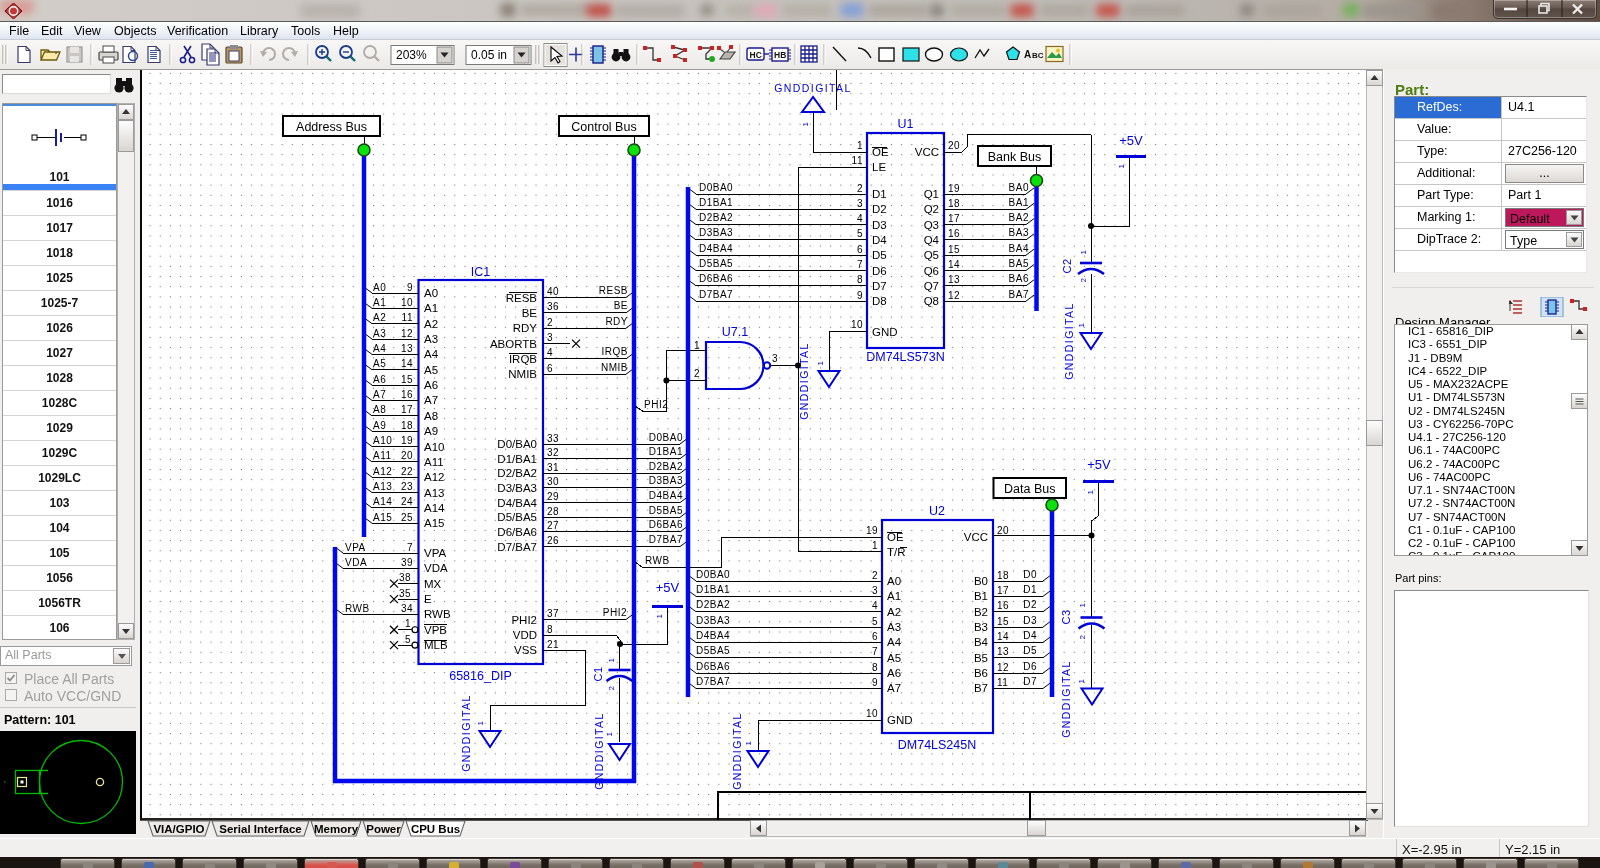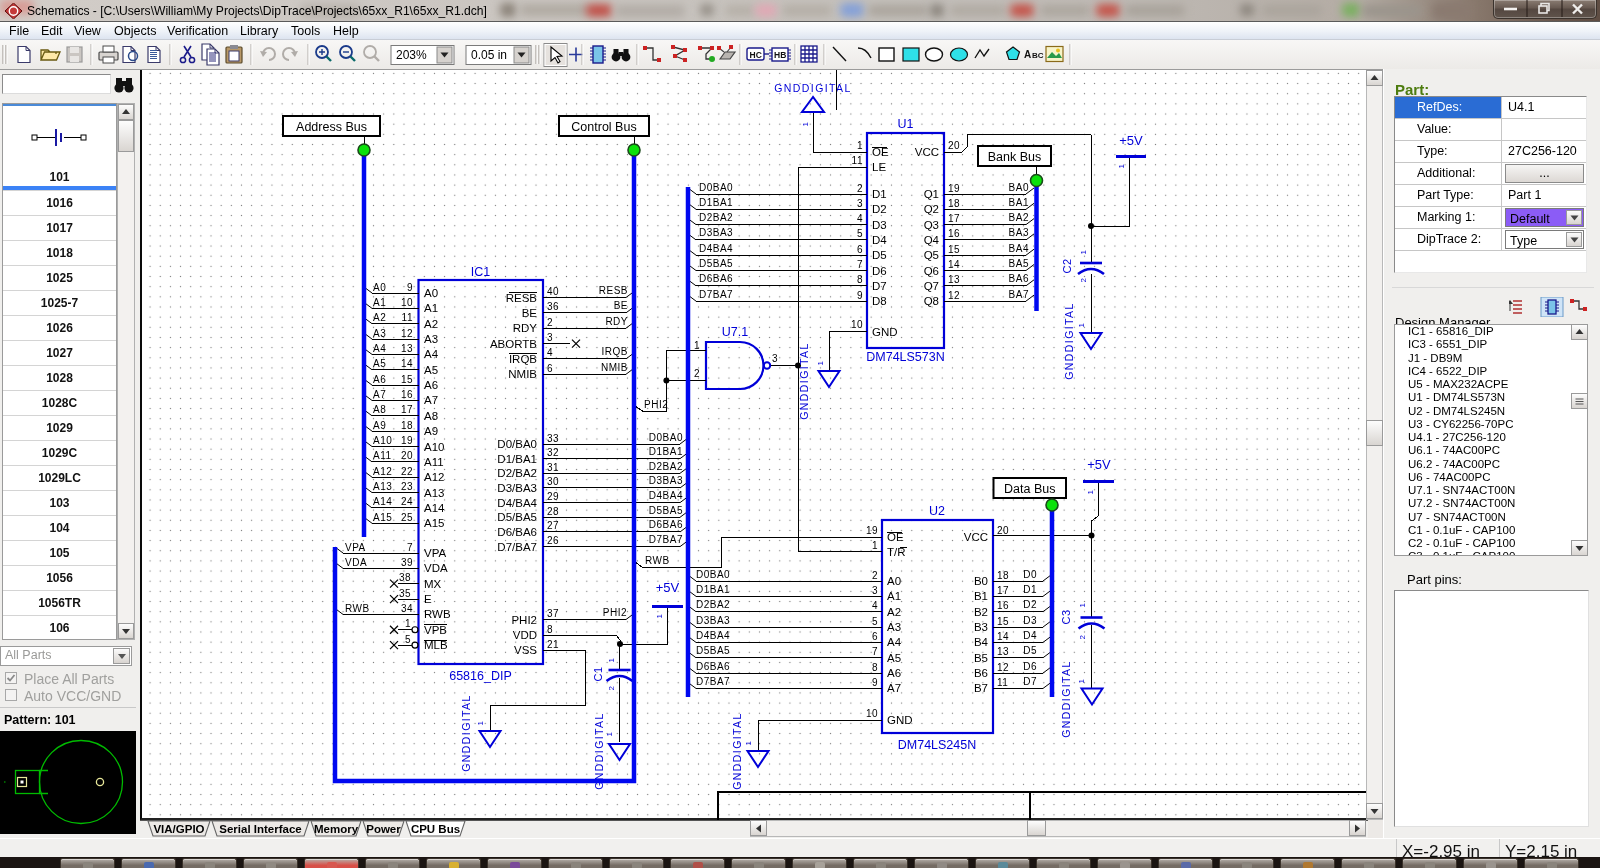--- a/index.html
+++ b/index.html
@@ -9,42 +9,42 @@
 #titletext{position:absolute;left:27px;top:3.5px;font-size:12.1px;color:#000;white-space:pre}
 #capbtns{position:absolute;right:3px;top:0;width:104px;height:19px;border:1px solid #3a322c;border-top:none;border-radius:0 0 5px 5px;background:linear-gradient(#8a7c72,#665850 45%,#544740 50%,#5f534b);box-shadow:inset 0 0 0 1px rgba(255,255,255,.3)}
 #menubar{left:0;top:22px;width:1600px;height:18px;background:linear-gradient(#ffffff,#eef2f8 55%,#dde4f0);border-bottom:1px solid #c8cdd6}
 #menubar span{position:absolute;top:2px;font-size:12.5px;color:#000}
 #toolbar{left:0;top:40px;width:1600px;height:30px;background:linear-gradient(#f8f7f6,#eceae7);border-bottom:1px solid #9b9b9b}
 #lpanel{left:0;top:70px;width:140px;height:768px;background:#f0efed}
 .inset{border:1px solid;border-color:#8a8a8a #dcdcdc #dcdcdc #8a8a8a;background:#fff}
 #search{left:2px;top:74px;width:109px;height:20px}
 #plist{left:2px;top:103px;width:115px;height:537px;border:1px solid #9a9a9a;background:#fff;overflow:hidden}
 #plist .it{position:relative;height:25px;border-top:1px solid #d4d4d4;text-align:center;font-weight:bold;font-size:12px;color:#111;line-height:25px}
-#plist .first{height:86px;border-top:2px solid #4a8ad8;border-bottom:4px solid #3b82f6}
+#plist .first{height:86px;border-top:2px solid #4a8ad8;border-bottom:6px solid #3b82f6}
 #plscroll{left:117px;top:103px;width:18px;height:537px;background:#f3f1ef;border:1px solid #b0b0b0}
 .sbbtn{position:absolute;background:linear-gradient(#fdfdfd,#d9d5d1);border:1px solid #9a9a9a}
 #allparts{left:0;top:646px;width:132px;height:20px;background:#fff;border:1px solid #9a9a9a;color:#9a9a98;font-size:12.5px;padding:1px 0 0 4px}
 .cb{position:absolute;width:12px;height:12px;background:#f4f3f2;border:1px solid #a8a8a8}
 .cbl{position:absolute;font-size:14px;color:#a0a09e}
 #patlabel{left:4px;top:713px;font-size:12.5px;font-weight:bold;color:#000}
 #patbox{left:0;top:731px;width:136px;height:103px;background:#000}
 #canvas{left:140px;top:70px;width:1228px;height:750px;background:#fff;border-left:2px solid #0a0a0a;border-bottom:2px solid #222}
 #grid{left:142px;top:70px;width:1224px;height:748px;background-image:radial-gradient(circle,#7a7a7a 0.7px,rgba(0,0,0,0) 0.95px);background-size:10.16px 10.16px;background-position:3px -1.7px}
 #vscroll{left:1366px;top:70px;width:17px;height:750px;background:#f2f0ee;border:1px solid #b8b8b8}
 #rpanel{left:1383px;top:69px;width:217px;height:769px;background:#f0efed;border-left:1px solid #fff}
 #parttable{position:absolute;left:10px;top:27px;width:193px;height:177px;border:1px solid;border-color:#8a8a8a #e8e8e8 #e8e8e8 #8a8a8a;background:#fff}
 #parttable .row{position:relative;height:22px;border-bottom:1px solid #c6c6c6;font-size:12.5px;line-height:21px}
 #parttable .lab{position:absolute;left:0;top:0;width:107px;height:100%;padding-left:22px;border-right:1px solid #c6c6c6;color:#000}
 #parttable .val{position:absolute;left:108px;top:0;right:0;height:100%;padding-left:5px}
 .teal{color:#4d7c0f;font-weight:bold;font-size:15px}
 #dmlist{position:absolute;left:10px;top:255px;width:194px;height:232px;border:1px solid #9a9a9a;background:#fff;font-size:11.5px;color:#000;overflow:hidden}
 #dmlist div{height:13.25px;line-height:13.4px;padding-left:13px;white-space:nowrap}
 #pinbox{position:absolute;left:10px;top:521px;width:195px;height:237px;border:1px solid;border-color:#8a8a8a #e0e0e0 #e0e0e0 #8a8a8a;background:#fff}
 #tabrow{left:140px;top:820px;width:1228px;height:18px;background:#f0efed}
-#statusbar{left:0;top:838px;width:1600px;height:19px;background:#f1f0ee;border-top:1px solid #ffffff;font-size:17px;color:#111}
+#statusbar{left:0;top:838px;width:1600px;height:19px;background:#f1f0ee;border-top:1px solid #ffffff;font-size:13px;color:#111}
 #taskbar{left:0;top:857px;width:1600px;height:11px;background:#1b1512}
 .tbtn{position:absolute;top:1px;height:10px;border-radius:2.5px 2.5px 0 0;border:1px solid #3a322a;border-bottom:none;box-shadow:inset 0 1px 0 #d8d4d0}
 </style></head>
 <body>
 <div id="root">
 <div id="titlebar" class="abs">
       <div class="blob" style="left:0px;top:0px;width:34px;height:14px;background:#d89a94"></div>
       <div class="blob" style="left:300px;top:4px;width:60px;height:14px;background:#b8b2ac"></div>
       <div class="blob" style="left:500px;top:3px;width:16px;height:14px;background:#8a8278"></div>
       <div class="blob" style="left:520px;top:4px;width:70px;height:12px;background:#b0aaa2"></div>
@@ -64,21 +64,20 @@
       <div class="blob" style="left:1125px;top:5px;width:60px;height:11px;background:#a8a29a"></div>
       <div class="blob" style="left:1240px;top:4px;width:14px;height:12px;background:#8a847c"></div>
       <div class="blob" style="left:1262px;top:5px;width:60px;height:11px;background:#aaa49c"></div>
       <div class="blob" style="left:1342px;top:3px;width:18px;height:14px;background:#7ab060"></div>
       <div class="blob" style="left:1362px;top:5px;width:60px;height:12px;background:#9a948c"></div>
       <div class="blob" style="left:1432px;top:2px;width:40px;height:18px;background:#8a7a70"></div>
       <svg class="abs" style="left:5px;top:3px" width="17" height="16" viewBox="0 0 17 16">
         <path d="M8.5,0 L17,8 L8.5,16 L0,8 Z" fill="#c43a3a" stroke="#5a0a0a" stroke-width="1"></path>
         <circle cx="8.5" cy="8" r="4.2" fill="none" stroke="#fff" stroke-width="1.4"></circle>
       </svg>
-      <div id="titletext">Schematics - [C:\Users\William\My Projects\DipTrace\Projects\65xx_R1\65xx_R1.dch]</div>
       <div id="capbtns"></div>
       <svg class="abs" style="right:3px;top:0" width="104" height="19" viewBox="0 0 104 19">
         <path d="M34,0 V17 M69,0 V17" stroke="#241b16" stroke-width="1"></path>
         <path d="M11,9 H24" stroke="#f3f1ef" stroke-width="2.6"></path>
         <g fill="none" stroke="#e9e7e5" stroke-width="1.6">
           <rect x="46" y="6" width="8" height="7"></rect>
           <path d="M48,6 V3.5 H56 V10.5 H54"></path>
         </g>
         <path d="M80,4.5 L89,13.5 M89,4.5 L80,13.5" stroke="#efedeb" stroke-width="2.4"></path>
       </svg>
@@ -859,21 +858,21 @@
             <div style="position:absolute;left:2px;top:1px;right:2px;height:19px;background:linear-gradient(#f6f5f4,#dcd8d4);border:1px solid #8a8a8a;text-align:center;line-height:17px">...</div>
           </div>
         </div>
         <div class="row">
           <div class="lab" style="">Part Type:</div>
           <div class="val">Part 1</div>
         </div>
         <div class="row">
           <div class="lab" style="">Marking 1:</div>
           <div class="val">
-            <div style="position:absolute;left:2px;top:1px;right:2px;height:19px;background:#8b5cf6;border:1px solid #7a7a7a;padding-left:4px">Default<div style="position:absolute;right:1px;top:1px;width:16px;height:15px;background:linear-gradient(#fbfbfb,#d8d4d0);border:1px solid #9a9a9a"></div><svg style="position:absolute;right:1px;top:1px" width="16" height="15">
+            <div style="position:absolute;left:2px;top:1px;right:2px;height:19px;background:#be185d;border:1px solid #7a7a7a;padding-left:4px">Default<div style="position:absolute;right:1px;top:1px;width:16px;height:15px;background:linear-gradient(#fbfbfb,#d8d4d0);border:1px solid #9a9a9a"></div><svg style="position:absolute;right:1px;top:1px" width="16" height="15">
                 <path d="M4.5,5.5 h8 l-4,5 Z" fill="#444"></path>
               </svg></div>
           </div>
         </div>
         <div class="row">
           <div class="lab" style="">DipTrace 2:</div>
           <div class="val">
             <div style="position:absolute;left:2px;top:1px;right:2px;height:19px;background:#fff;border:1px solid #7a7a7a;padding-left:4px">Type<div style="position:absolute;right:1px;top:1px;width:16px;height:15px;background:linear-gradient(#fbfbfb,#d8d4d0);border:1px solid #9a9a9a"></div><svg style="position:absolute;right:1px;top:1px" width="16" height="15">
                 <path d="M4.5,5.5 h8 l-4,5 Z" fill="#444"></path>
               </svg></div>
@@ -920,21 +919,21 @@
         <path d="M8.5,5 L12.5,10 H4.5 Z" fill="#333"></path>
       </svg>
       <div class="sbbtn" style="position:absolute;left:187px;top:324px;width:17px;height:16px"></div>
       <svg style="position:absolute;left:187px;top:324px" width="17" height="16">
         <path d="M4.5,6 h8 M4.5,8.5 h8 M4.5,11 h8" stroke="#555"></path>
       </svg>
       <div class="sbbtn" style="position:absolute;left:187px;top:471px;width:17px;height:16px"></div>
       <svg style="position:absolute;left:187px;top:471px" width="17" height="16">
         <path d="M8.5,11 L12.5,6 H4.5 Z" fill="#333"></path>
       </svg>
-      <div style="position:absolute;left:23px;top:503px;font-size:13px">Part pins:</div>
+      <div style="position:absolute;left:11px;top:503px;font-size:11px">Part pins:</div>
       <div id="pinbox"></div>
     </div>
 <div id="statusbar" class="abs">
       <div style="position:absolute;left:1396px;top:0;width:1px;height:19px;background:#c8c8c8"></div>
       <div style="position:absolute;left:1499px;top:0;width:1px;height:19px;background:#c8c8c8"></div>
       <span style="position:absolute;left:1402px;top:3px">X=-2.95 in</span>
       <span style="position:absolute;left:1505px;top:3px">Y=2.15 in</span>
     </div>
 <div id="taskbar" class="abs">
       <div class="tbtn" style="left:60px;width:55px;background:linear-gradient(#b6b0aa,#756c64 70%)">

